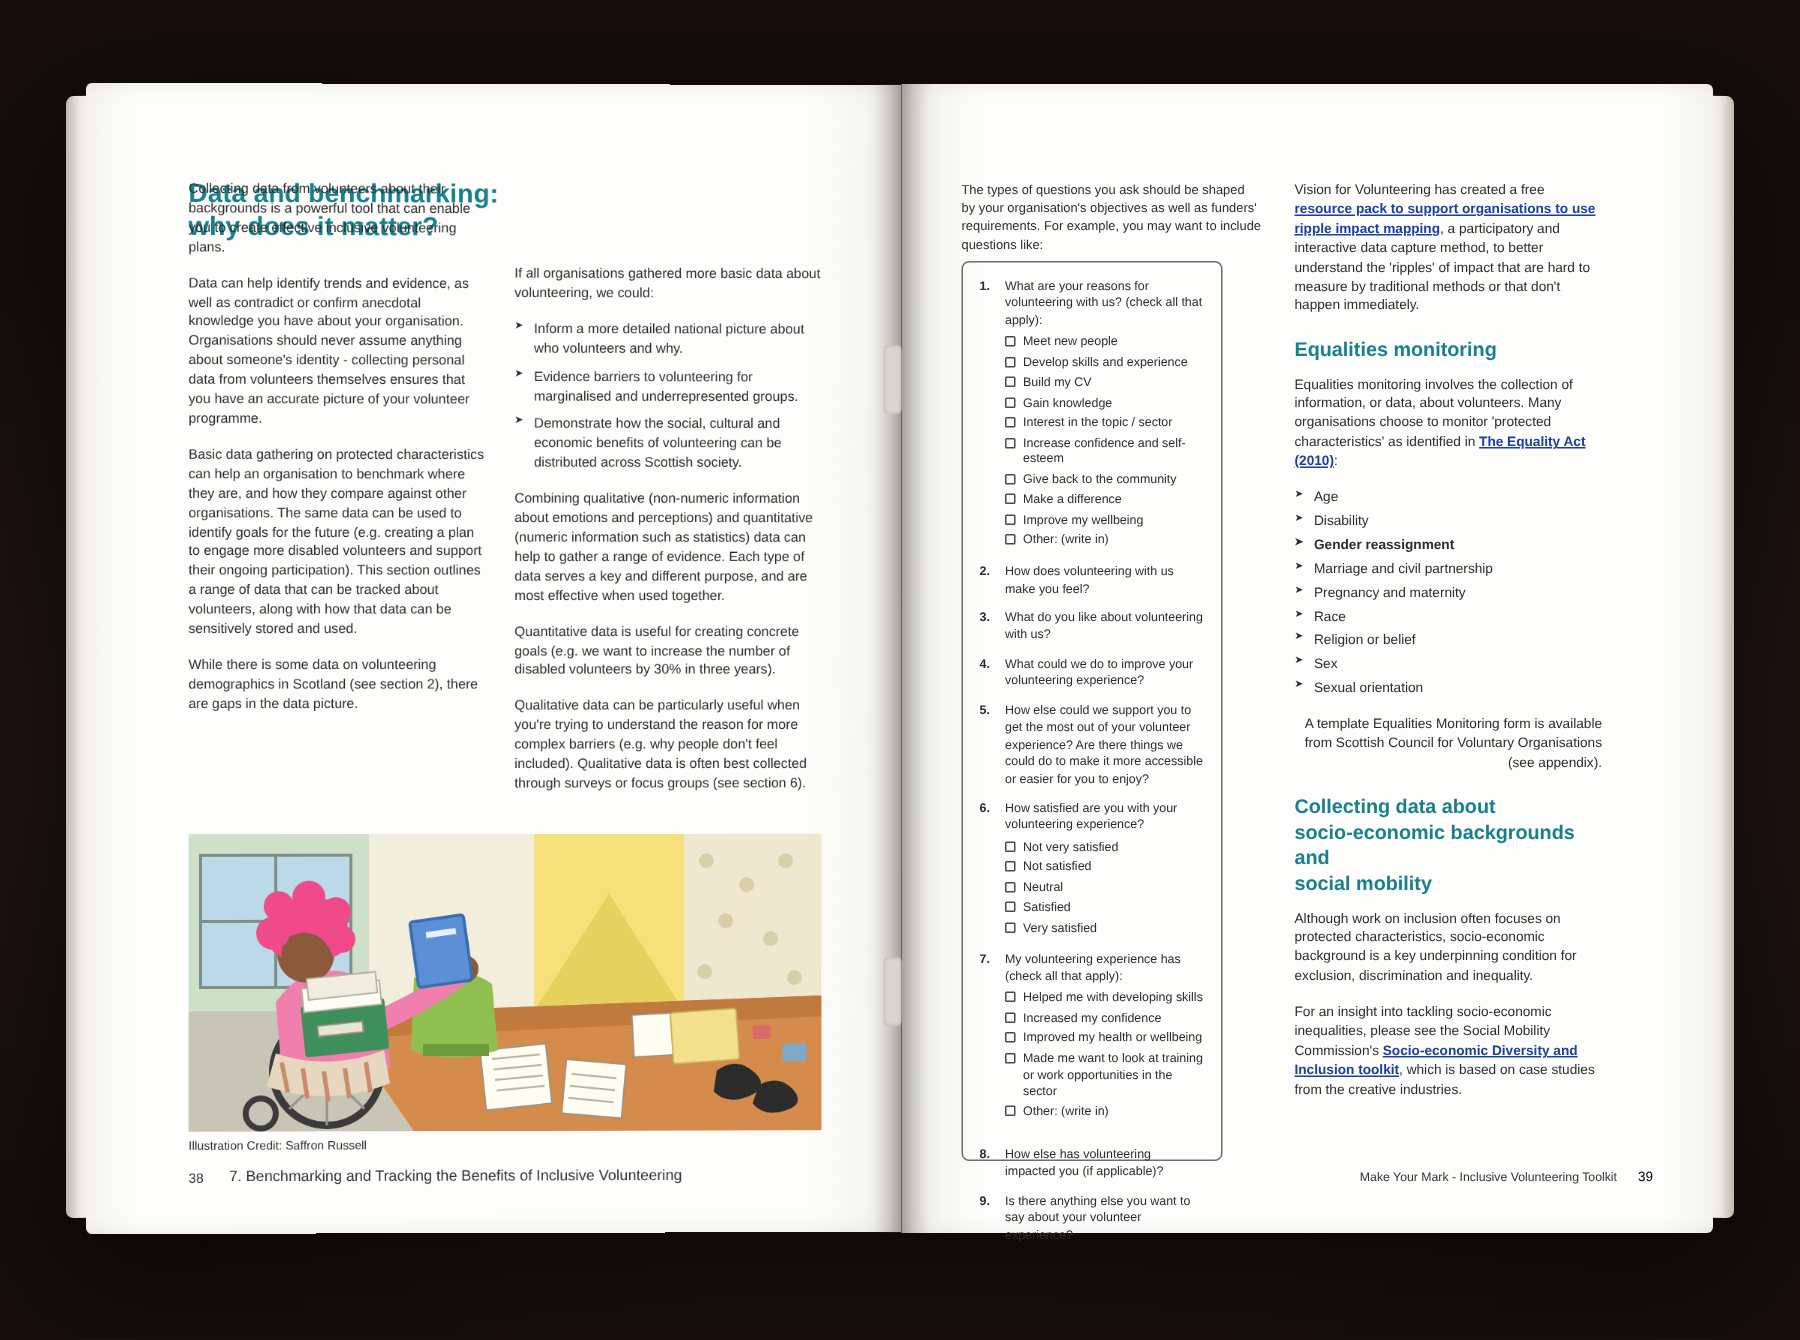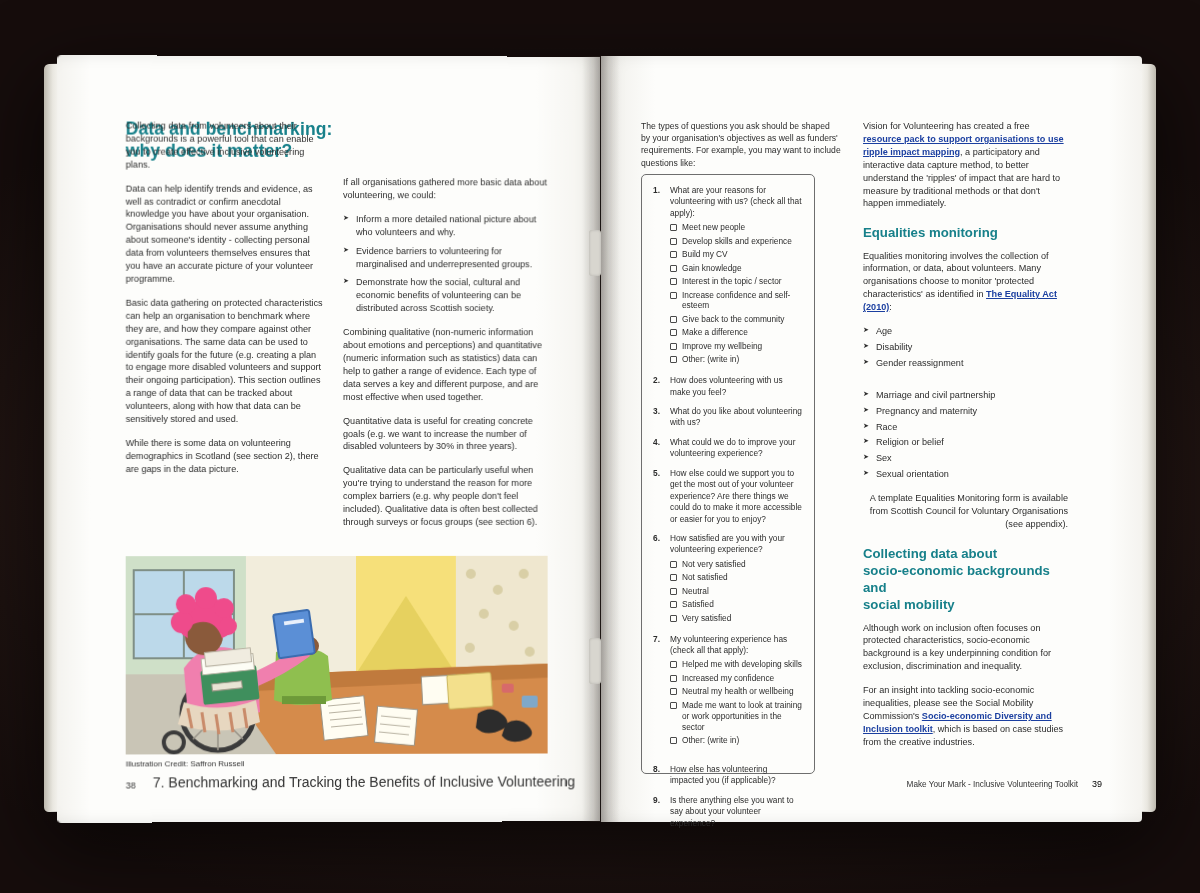--- a/index.html
+++ b/index.html
@@ -269,21 +269,21 @@
               <line x1="90" y1="158" x2="93" y2="178"></line>
                 <line x1="104" y1="156" x2="107" y2="176"></line>
               <line x1="118" y1="152" x2="121" y2="172"></line>
             </g>
           </svg>
         </div>
         <div class="credit">Illustration Credit: Saffron Russell</div>
       </div>
 
       <div style="position:absolute;left:68px;bottom:32px;" class="pgnum">38</div>
-      <div style="position:absolute;left:95px;bottom:32px;font-size:14px;color:#333;margin-top:41px;">7. Benchmarking and Tracking the Benefits of Inclusive Volunteering</div>
+      <div style="position:absolute;left:95px;bottom:32px;font-size:10px;color:#333;margin-top:41px;">7. Benchmarking and Tracking the Benefits of Inclusive Volunteering</div>
     </div>
   </div>
 
   <div class="page right">
     <div class="rp">
 
       <div class="col" id="right-col-a">
         <p style="font-size:8.6px;">The types of questions you ask should be shaped by your organisation's objectives as well as funders' requirements. For example, you may want to include questions like:</p>
       </div>
 
@@ -324,21 +324,21 @@
               <li>Neutral</li>
               <li>Satisfied</li>
               <li>Very satisfied</li>
             </ul>
           </li>
           <li style="margin-top:10px;">
             <span>My volunteering experience has (check all that apply):</span>
             <ul class="chk">
               <li>Helped me with developing skills</li>
               <li>Increased my confidence</li>
-              <li>Neutral my health or wellbeing</li>
+              <li>Improved my health or wellbeing</li>
               <li>Made me want to look at training or work opportunities in the sector</li>
               <li>Other: (write in)</li>
             </ul>
           </li>
           <li style="margin-top:18px;">
             <span>How else has volunteering impacted you (if applicable)?</span>
           </li>
           <li>
             <span>Is there anything else you want to say about your volunteer experience?</span>
           </li>
@@ -347,21 +347,21 @@
 
       <div class="col" id="right-col-b">
         <p><span>Vision for Volunteering has created a free </span><a class="lnk" href="#">resource pack to support organisations to use ripple impact mapping</a><span>, a participatory and interactive data capture method, to better understand the 'ripples' of impact that are hard to measure by traditional methods or that don't happen immediately.</span></p>
 
         <h2 class="sec" style="margin-top:14px;">Equalities monitoring</h2>
         <p><span>Equalities monitoring involves the collection of information, or data, about volunteers. Many organisations choose to monitor 'protected characteristics' as identified in </span><a class="lnk" href="#">The Equality Act (2010)</a><span>:</span></p>
 
         <ul class="arrow">
           <li style="margin-bottom:3px;">Age</li>
           <li style="margin-bottom:3px;">Disability</li>
-          <li style="margin-bottom:19px;">Gender reassignment</li>
+          <li style="margin-bottom:3px;font-weight:bold;">Gender reassignment</li>
           <li style="margin-bottom:3px;">Marriage and civil partnership</li>
           <li style="margin-bottom:3px;">Pregnancy and maternity</li>
           <li style="margin-bottom:3px;">Race</li>
           <li style="margin-bottom:3px;">Religion or belief</li>
           <li style="margin-bottom:3px;">Sex</li>
           <li style="margin-bottom:3px;">Sexual orientation</li>
         </ul>
 
         <p style="margin-top:10px;text-align:right;">A template Equalities Monitoring form is available from Scottish Council for Voluntary Organisations (see appendix).</p>
 

